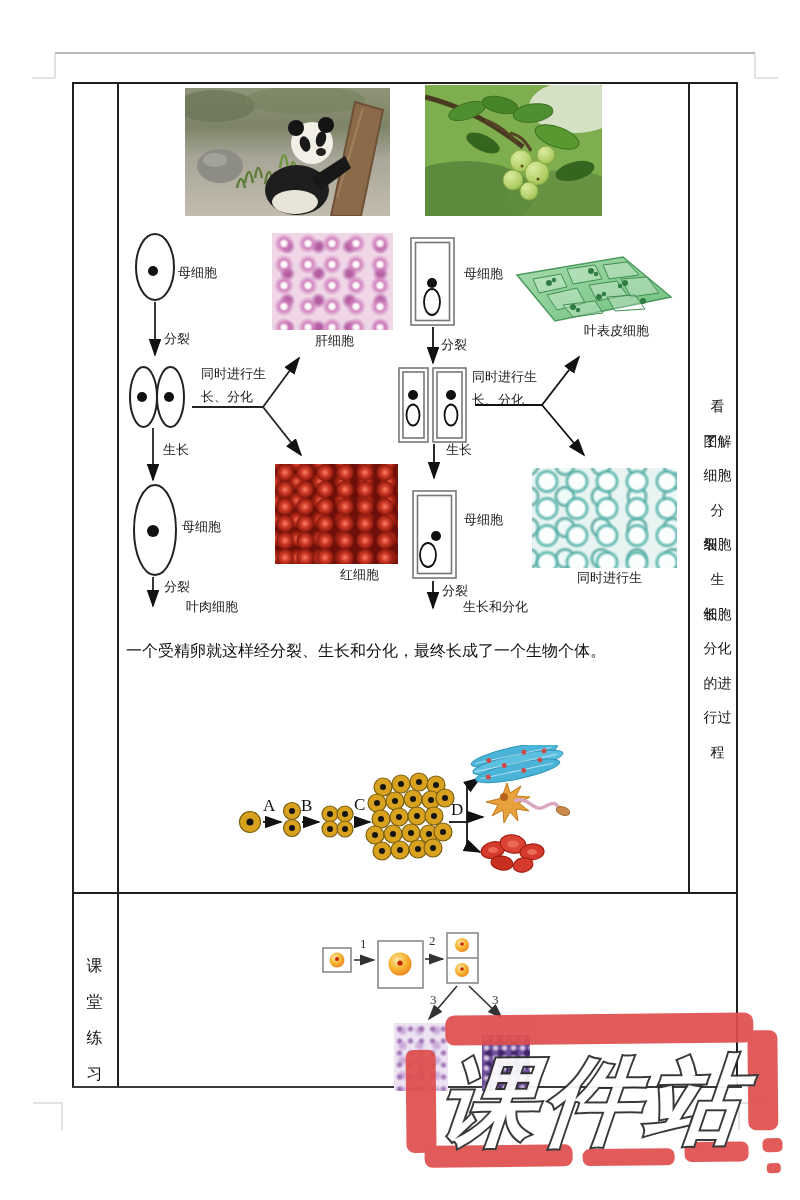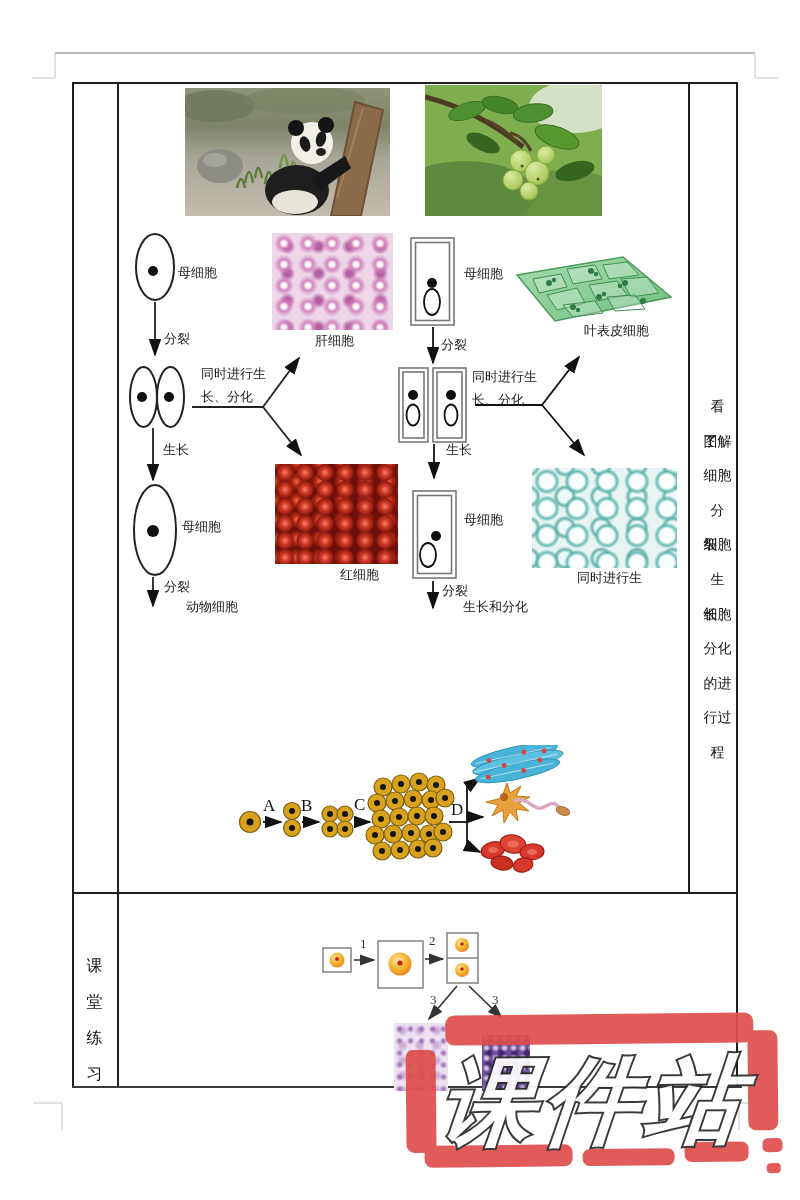--- a/index.html
+++ b/index.html
@@ -225,34 +225,35 @@
   </svg>
 
   <div class="lbl" style="left:178px;top:266px;">母细胞</div>
   <div class="lbl" style="left:164px;top:332px;">分裂</div>
   <div class="lbl" style="left:201px;top:367px;">同时进行生</div>
   <div class="lbl" style="left:201px;top:390px;">长、分化</div>
   <div class="lbl" style="left:315px;top:334px;">肝细胞</div>
   <div class="lbl" style="left:163px;top:443px;">生长</div>
   <div class="lbl" style="left:182px;top:520px;">母细胞</div>
   <div class="lbl" style="left:164px;top:580px;">分裂</div>
-  <div class="lbl" style="left:186px;top:600px;">动物细胞</div>
+  <div class="lbl" style="left:186px;top:600px;">叶肉细胞</div>
   <div class="lbl" style="left:316px;top:568px;margin-left:24px;">红细胞</div>
 
   <div class="lbl" style="left:464px;top:267px;">母细胞</div>
   <div class="lbl" style="left:441px;top:338px;">分裂</div>
   <div class="lbl" style="left:472px;top:370px;">同时进行生</div>
   <div class="lbl" style="left:472px;top:393px;">长、分化</div>
   <div class="lbl" style="left:556px;top:324px;margin-left:28px;">叶表皮细胞</div>
   <div class="lbl" style="left:446px;top:443px;">生长</div>
   <div class="lbl" style="left:464px;top:513px;">母细胞</div>
   <div class="lbl" style="left:442px;top:584px;">分裂</div>
   <div class="lbl" style="left:463px;top:600px;">生长和分化</div>
   <div class="lbl" style="left:577px;top:571px;">同时进行生</div>
 
+  <div class="para" style="left:126px;top:640px;width:560px;line-height:22px;">一个受精卵就这样经分裂、生长和分化，最终长成了一个生物个体。</div>
 
   <div class="note-cell">
     <div>看图，</div>
     <div>了解</div>
     <div>细胞</div>
     <div>分裂、</div>
     <div>细胞</div>
     <div>生长、</div>
     <div>细胞</div>
     <div>分化</div>

